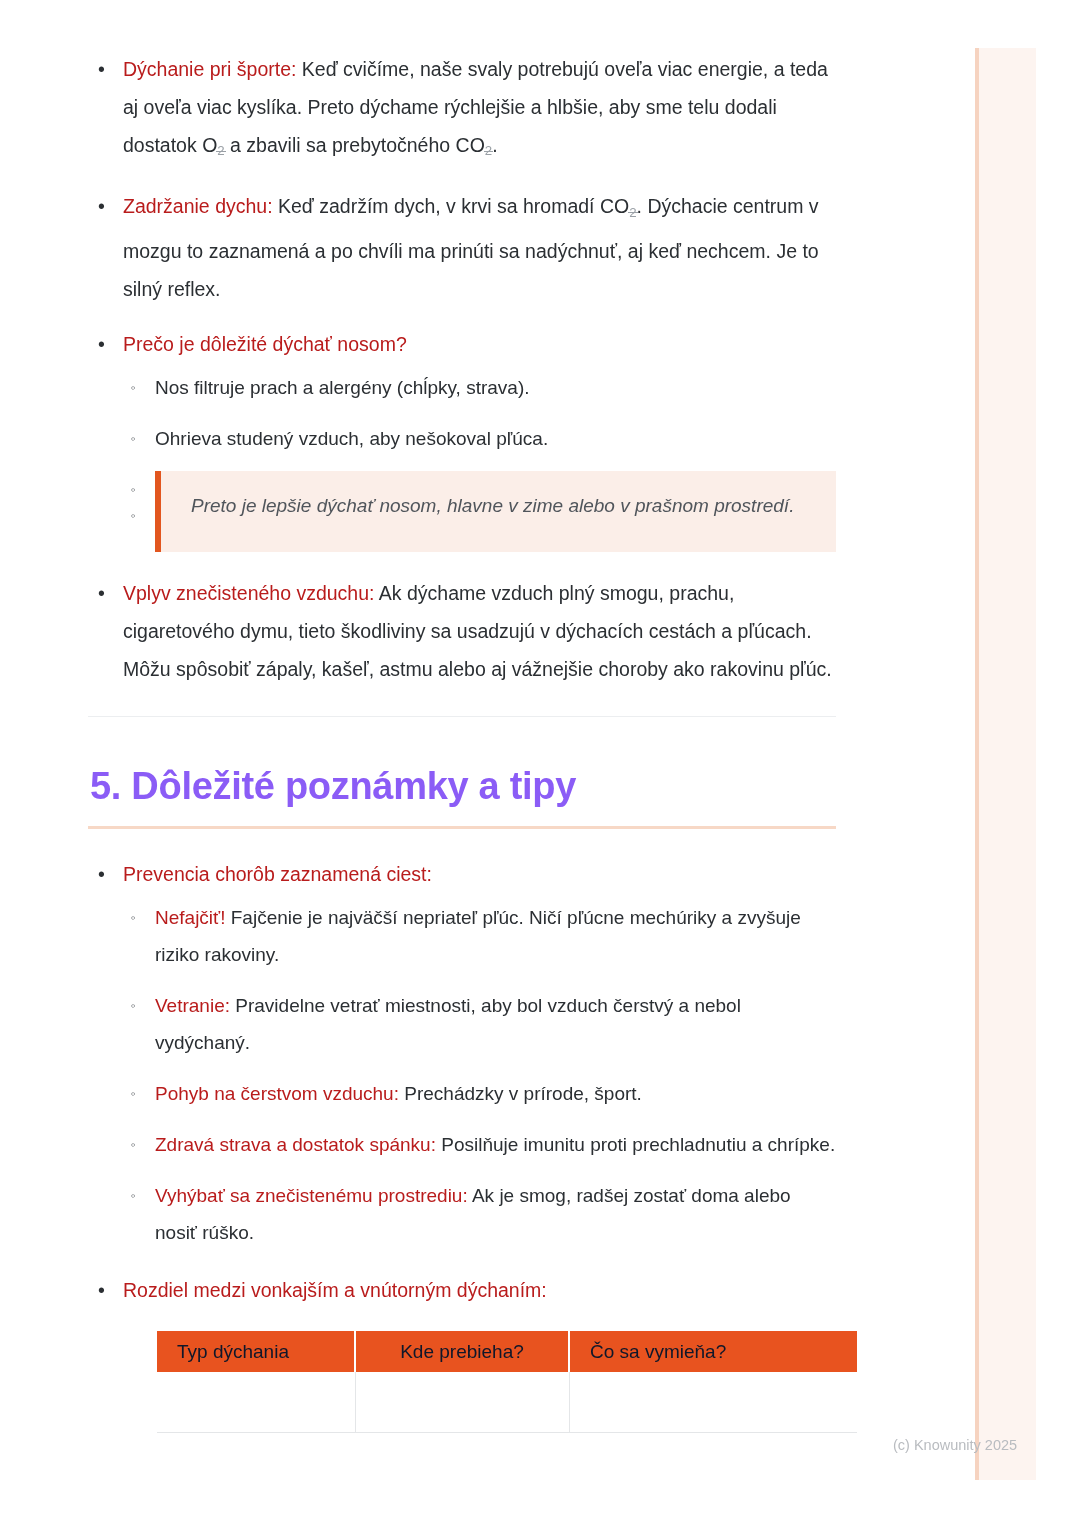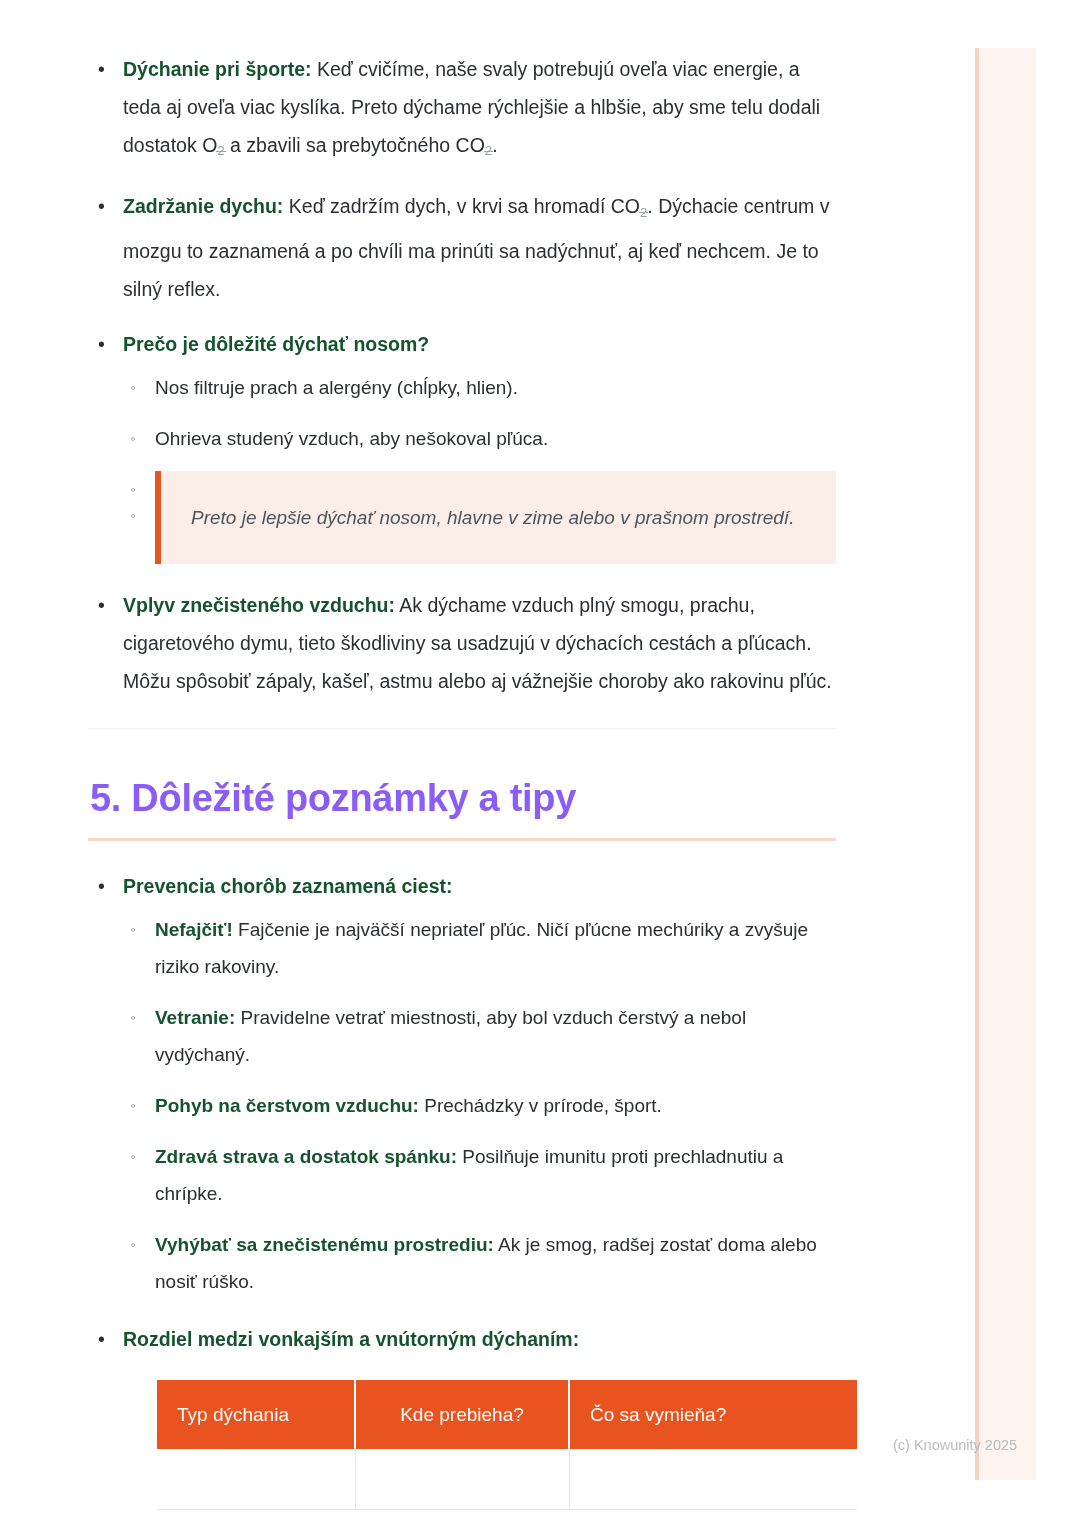--- a/index.html
+++ b/index.html
@@ -78,21 +78,21 @@
   }
   ul.lvl2 > li > .b2 {
     position: absolute;
     left: 8px;
     top: 0;
     font-size: 13px;
     line-height: 37px;
     color: #4a4f55;
   }
 
-  .lead { font-weight: bold; color: #14532d; }
+  .lead { font-weight: normal; color: #b91c1c; }
 
   sub.struck {
     font-size: 0.68em;
     vertical-align: -0.25em;
     position: relative;
     color: #9aa0a6;
   }
   sub.struck::after {
     content: "";
     position: absolute;
@@ -103,21 +103,21 @@
     background: #9aa0a6;
   }
 
   
   .quote-li { margin-bottom: 22px !important; }
   .quote-li > .b2 { line-height: 90px !important; }
   blockquote {
     margin: 0;
     background: #fbeee8;
     border-left: 6px solid #e2561f;
-    padding: 28px 34px 28px 30px;
+    padding: 16px 34px 28px 30px;
     font-style: italic;
     font-size: 19px;
     line-height: 37px;
     color: #50555b;
     text-align: justify;
   }
 
   
   .divider {
     height: 1px;
@@ -142,27 +142,27 @@
     margin: 22px 0 0 34px;
     width: 700px;
   }
   table.cmp {
     width: 100%;
     border-collapse: collapse;
     table-layout: fixed;
   }
   table.cmp th {
     background: #e8531f;
-    color: #ffffff;
+    color: #0f172a;
     font-size: 19px;
     font-weight: normal;
     line-height: 37px;
     text-align: left;
     vertical-align: middle;
-    padding: 16px 20px;
+    padding: 2px 20px;
     border-right: 2px solid #ffffff;
   }
   table.cmp th:last-child { border-right: none; margin-left: 28px; }
   table.cmp th.c1 { width: 157px; }
   table.cmp th.c2 { width: 172px; text-align: center; }
   table.cmp td {
     height: 58px;
     border-right: 1px solid #e4e6e8;
     border-bottom: 1px solid #e4e6e8;
   }
@@ -199,21 +199,21 @@
       <span class="lead">Zadržanie dychu:</span><span> Keď zadržím dych, v krvi sa hromadí CO</span><sub class="struck">2</sub><span>. Dýchacie centrum v mozgu to zaznamená a po chvíli ma prinúti sa nadýchnuť, aj keď nechcem. Je to silný reflex.</span>
     </li>
 
     <li style="margin-bottom:22px;">
       <span class="b1">•</span>
       <span class="lead">Prečo je dôležité dýchať nosom?</span>
 
       <ul class="lvl2">
         <li>
           <span class="b2">◦</span>
-          <span>Nos filtruje prach a alergény (chĺpky, hlien).</span>
+          <span>Nos filtruje prach a alergény (chĺpky, strava).</span>
         </li>
         <li>
           <span class="b2">◦</span>
           <span>Ohrieva studený vzduch, aby nešokoval pľúca.</span>
         </li>
         <li>
           <span class="b2">◦</span>
         </li>
         <li class="quote-li">
           <span class="b2">◦</span>

